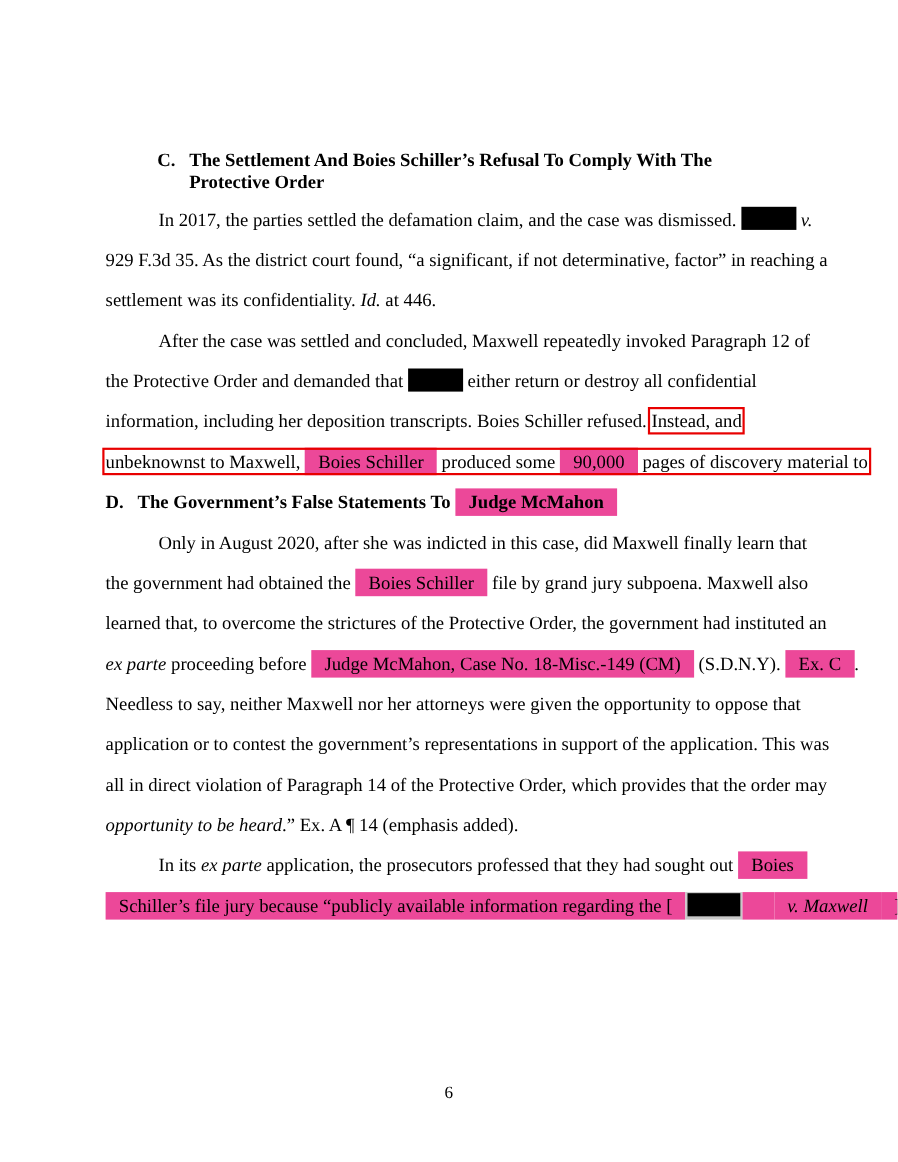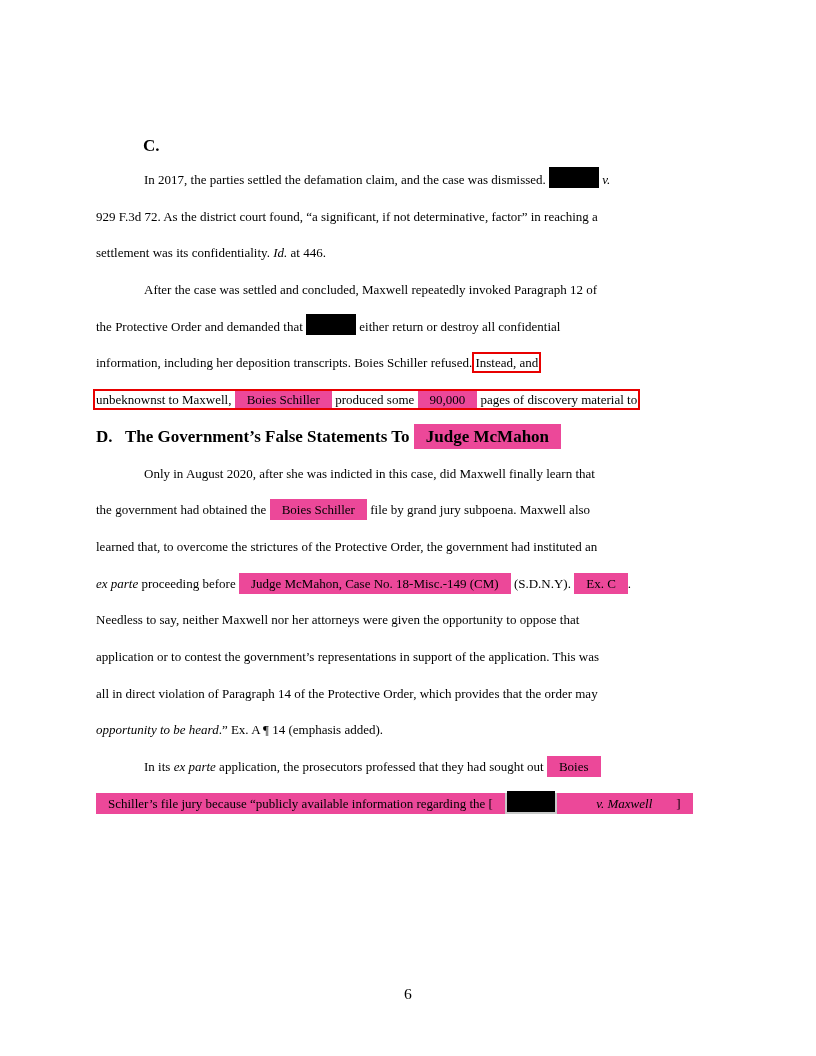--- a/index.html
+++ b/index.html
@@ -23,21 +23,21 @@
     line-height:20px;
     margin-left:47px;
     margin-bottom:6px;
   }
   .heading .hlabel{
     flex:0 0 29px;
   }
   .line{
     height:36.7px;
     line-height:36.7px;
-    font-size:13px;
+    font-size:17px;
     white-space:nowrap;
   }
   .line.hline{
     font-weight:bold;
     font-size:17px;
     display:flex;
   }
   .line.hline .hlabel{flex:0 0 29px;}
   .indent{padding-left:48px;}
   .it{font-style:italic;}
@@ -62,23 +62,27 @@
     line-height:20px;
   }
 </style>
 </head>
 <body>
 
 <div class="page">
   <div class="content" id="doc-content">
       <div class="heading">
         <span class="hlabel">C.</span>
+        <div>
+          <div><span class="">The Settlement And Boies Schiller’s Refusal To Comply With The</span></div>
+          <div><span class="">Protective Order</span></div>
+        </div>
       </div>
       <div class="line indent"><span class="">In 2017, the parties settled the defamation claim, and the case was dismissed. </span><span class="redact" style="width: 50px;"></span><span class=""> </span><span class="it">v.</span></div>
-      <div class="line"><span class="">929 F.3d 72. As the district court found, “a significant, if not determinative, factor” in reaching a</span></div>
+      <div class="line"><span class="">929 F.3d 35. As the district court found, “a significant, if not determinative, factor” in reaching a</span></div>
       <div class="line"><span class="">settlement was its confidentiality. </span><span class="it">Id.</span><span class=""> at 446.</span></div>
       <div class="line indent"><span class="">After the case was settled and concluded, Maxwell repeatedly invoked Paragraph 12 of</span></div>
       <div class="line"><span class="">the Protective Order and demanded that </span><span class="redact" style="width: 50px;"></span><span class=""> either return or destroy all confidential</span></div>
       <div class="line"><span class="">information, including her deposition transcripts. Boies Schiller refused. </span><span class="redbox"><span class="">Instead, and</span></span></div>
       <div class="line"><span class="redbox"><span class="">unbeknownst to Maxwell, </span><span class="hl">Boies Schiller</span><span class=""> produced some </span><span class="hl">90,000</span><span class=""> pages of discovery material to</span></span></div>
       <div class="line hline">
         <span class="hlabel">D.</span>
         <span><span class="">The Government’s False Statements To </span><span class="hl">Judge McMahon</span></span>
       </div>
       <div class="line indent"><span class="">Only in August 2020, after she was indicted in this case, did Maxwell finally learn that</span></div>

